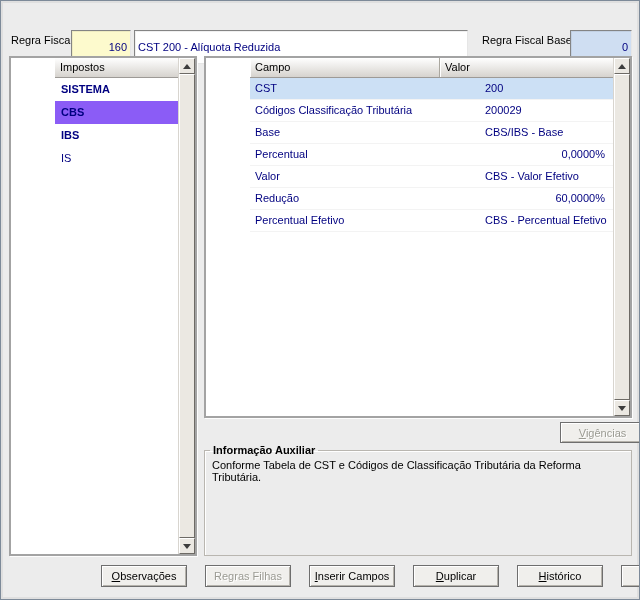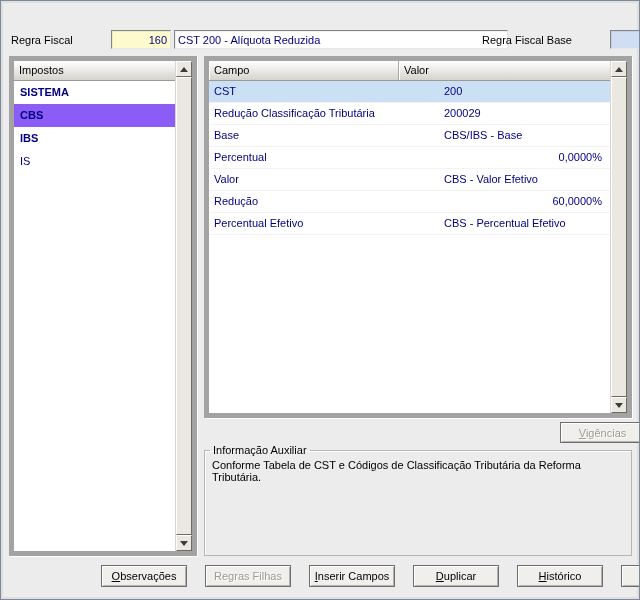--- a/index.html
+++ b/index.html
@@ -22,28 +22,28 @@
                 text-shadow:1px 1px 0 rgba(0,0,0,.35); }
   .close-btn { position:absolute; right:5px; top:4px; width:18px; height:15px;
                background:#e9e7e1; border:1px solid; border-color:#fff #6d6a65 #6d6a65 #fff;
                font-size:9px; line-height:12px; text-align:center; color:#1a1a1a; cursor:default; }
 
   
   .lbl { position:absolute; color:#000; }
   .field { position:absolute; height:19px; border:1px solid #848484;
            border-bottom-color:#e6e6e6; border-right-color:#e6e6e6;
            background:#fff; color:#000080; font-family:"Liberation Sans",sans-serif;
-           font-size:11px; padding:8px 3px; box-shadow: inset 1px 1px 0 rgba(0,0,0,.06); margin-left: 40px; }
+           font-size:11px; padding:16px 3px; box-shadow: inset 1px 1px 0 rgba(0,0,0,.06); }
   .field.num { text-align:right; }
   .field.yellow { background:#fdfacd; }
   .field.blue { background:#cfdef2; }
 
   
-  .panel { position:absolute; background:#fff; border:5px solid #a3a3a3;
-           box-shadow: 1px 1px 0 #fdfdfd; }
+  .panel { position:absolute; background:#fff; border:2px solid #a3a3a3;
+           box-shadow: 1px 1px 0 #fdfdfd; padding-left: 44px; }
   .left-panel  { left:8px;   top:55px; width:188px; height:500px; }
   .right-panel { left:203px; top:55px; width:428px; height:362px; }
 
   .panel-header, .grid-header { height:20px; background:linear-gradient(#ffffff,#d6d3ce);
            border-bottom:1px solid #9d9a96; margin-right:17px; }
   .panel-header span { display:block; line-height:19px; padding-left:5px; }
   .grid-header { display:flex; font-weight:normal; }
   .gh { line-height:19px; padding-left:5px; box-shadow: inset 1px 1px 0 #fff; }
   .gh.campo { width:190px; border-right:1px solid #aaa79f; }
   .gh.valor { flex:1; }
@@ -80,21 +80,21 @@
          box-shadow: inset 1px 1px 0 #fff, inset -1px -1px 0 #b5b2ab;
          font-family:"Liberation Sans",sans-serif; font-size:11px; color:#000; cursor:default; }
   .btn.disabled { color:#9b9b93; text-shadow:1px 1px 0 #fff; }
   .vig { position:absolute; left:559px; top:421px; width:85px; height:21px; }
   .footer { position:absolute; left:100px; top:564px; display:flex; gap:18px; }
   .footer .btn { width:86px; }
 
   
   .groupbox { position:absolute; left:203px; top:443px; width:428px; height:112px;
               border:1px solid #b9b6b0; box-shadow: inset 1px 1px 0 #fff; background:#ececec; }
-  .groupbox legend { font-weight:normal; padding:0 3px; margin-left:5px; font-size:11px; }
+  .groupbox legend { font-weight:bold; padding:0 3px; margin-left:5px; font-size:11px; }
   .info-text { padding:3px 7px; color:#000; }
 </style>
 </head>
 <body>
 
 <div class="window">
 
 
   <label class="lbl" style="left:10px;top:33px">Regra Fiscal</label>
   <input class="field num yellow" style="left: 70px; top: 29px; width: 60px;" value="160">
@@ -127,21 +127,21 @@
     <div class="grid-header">
       <div class="gh campo">Campo</div>
       <div class="gh valor">Valor</div>
     </div>
     <div class="grid-body">
         <div class="grid-row selected">
           <div class="cell campo">CST</div>
           <div class="cell valor left">200</div>
         </div>
         <div class="grid-row">
-          <div class="cell campo">Redução Classificação Tributária</div>
+          <div class="cell campo">Códigos Classificação Tributária</div>
           <div class="cell valor left">200029</div>
         </div>
         <div class="grid-row">
           <div class="cell campo">Base</div>
           <div class="cell valor left">CBS/IBS - Base</div>
         </div>
         <div class="grid-row">
           <div class="cell campo">Percentual</div>
           <div class="cell valor right">0,0000%</div>
         </div>

